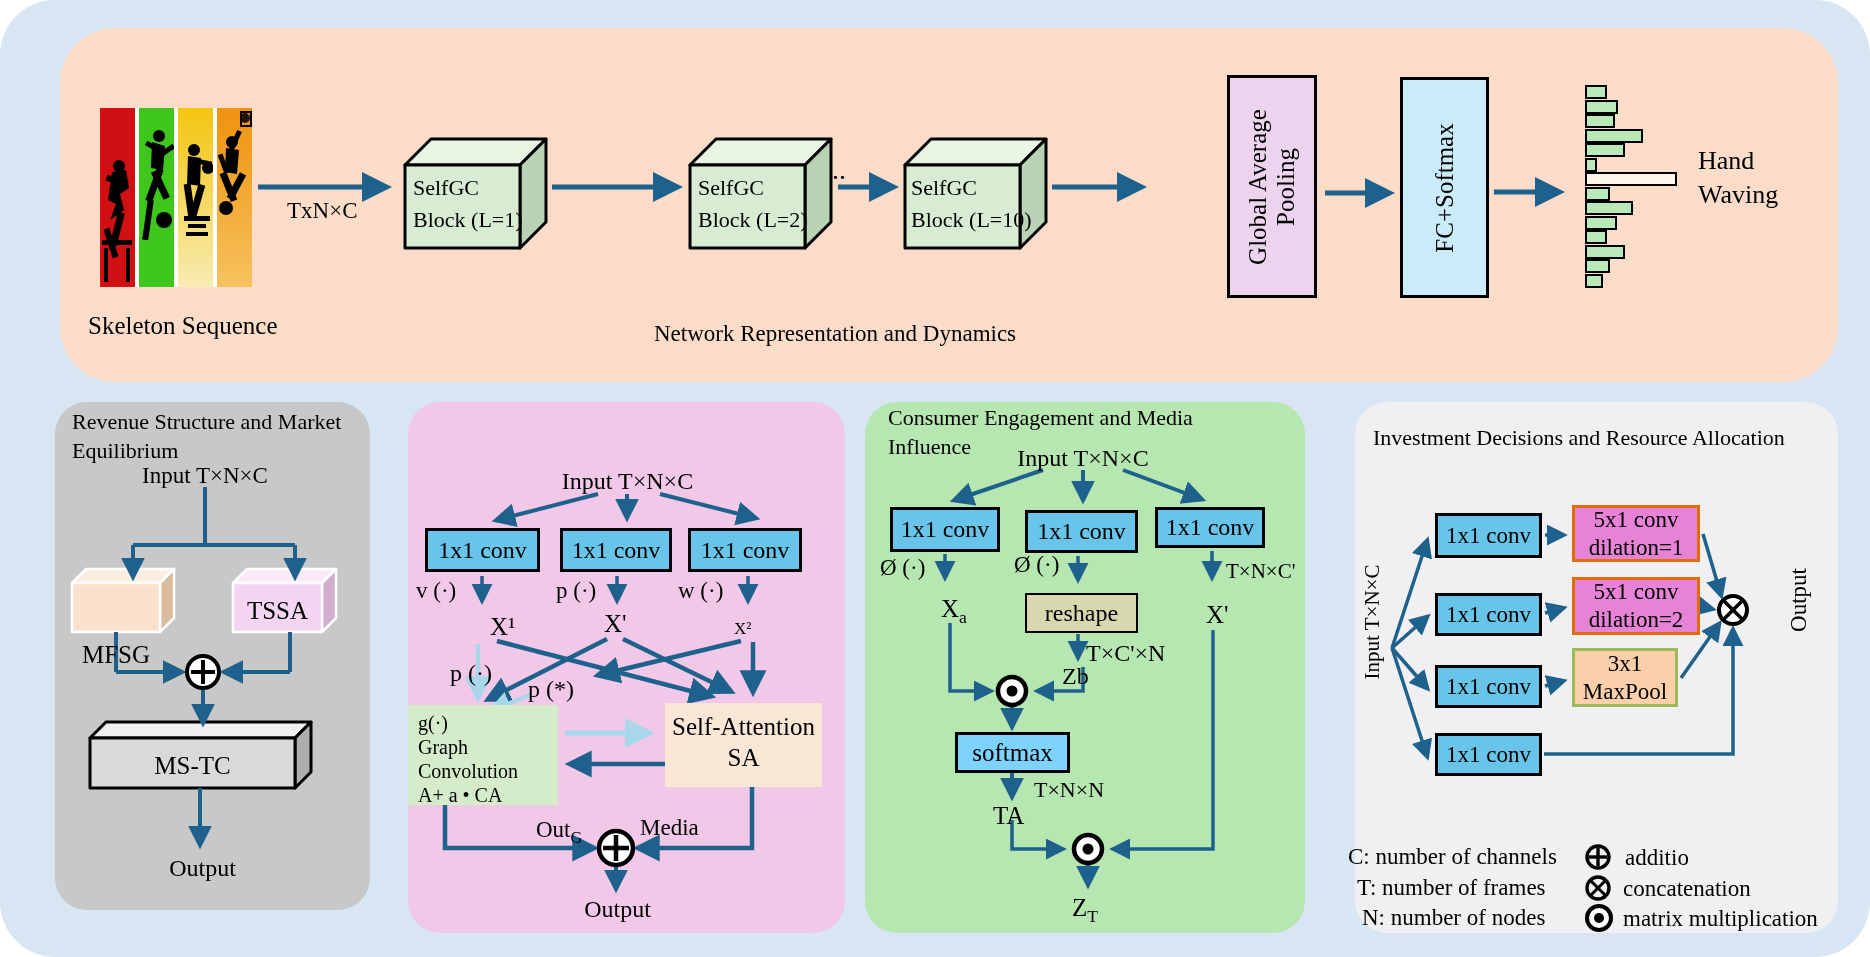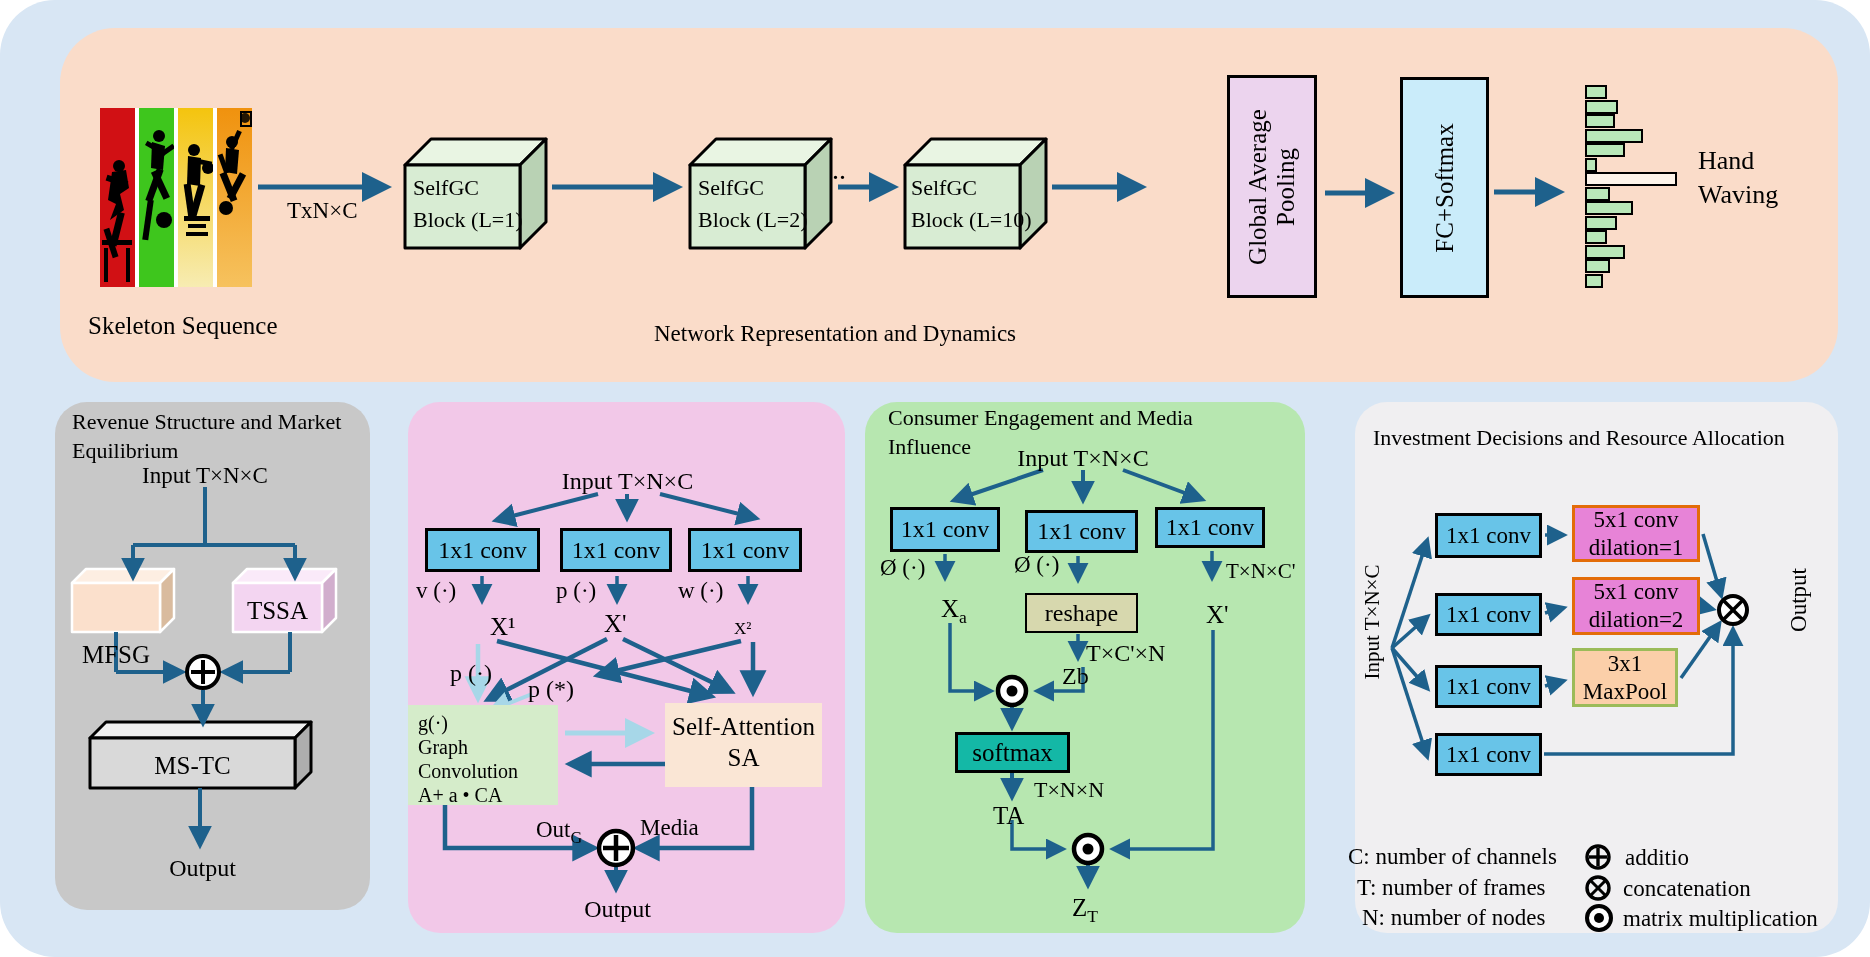--- a/index.html
+++ b/index.html
@@ -353,21 +353,21 @@
   <div class="t" style="left:1226px;top:558px;font-size:21px;">T×N×C'</div>
   <div class="t" style="left:941px;top:593px;font-size:25px;">
     <span>X</span><sub>a</sub>
   </div>
   <div class="box" style="left:1025px;top:593px;width:113px;height:40px;background:#d7d8ae;border-width:2.5px;font-size:24px;">
     <span>reshape</span>
     </div>
   <div class="t" style="left:1206px;top:599px;font-size:25px;">X'</div>
   <div class="t" style="left:1086px;top:638px;font-size:24px;">T×C'×N</div>
   <div class="t" style="left:1062px;top:661px;font-size:24px;">Zb</div>
-  <div class="box" style="left:955px;top:732px;width:115px;height:41px;background:#14b8a6;font-size:25px;">
+  <div class="box" style="left:955px;top:732px;width:115px;height:41px;background:#7dd3fc;font-size:25px;">
     <span>softmax</span>
     </div>
   <div class="t" style="left:1034px;top:776px;font-size:22px;">T×N×N</div>
   <div class="t" style="left:993px;top:800px;font-size:25px;">TA</div>
   <div class="t" style="left:1072px;top:892px;font-size:25px;">
     <span>Z</span><sub>T</sub>
   </div>
 
   <div class="t" style="left:1373px;top:424px;width:455px;font-size:22px;">Investment Decisions and Resource Allocation</div>
   <div class="vlabel" style="left:1372px;top:622px;font-size:21px;">Input T×N×C</div>

